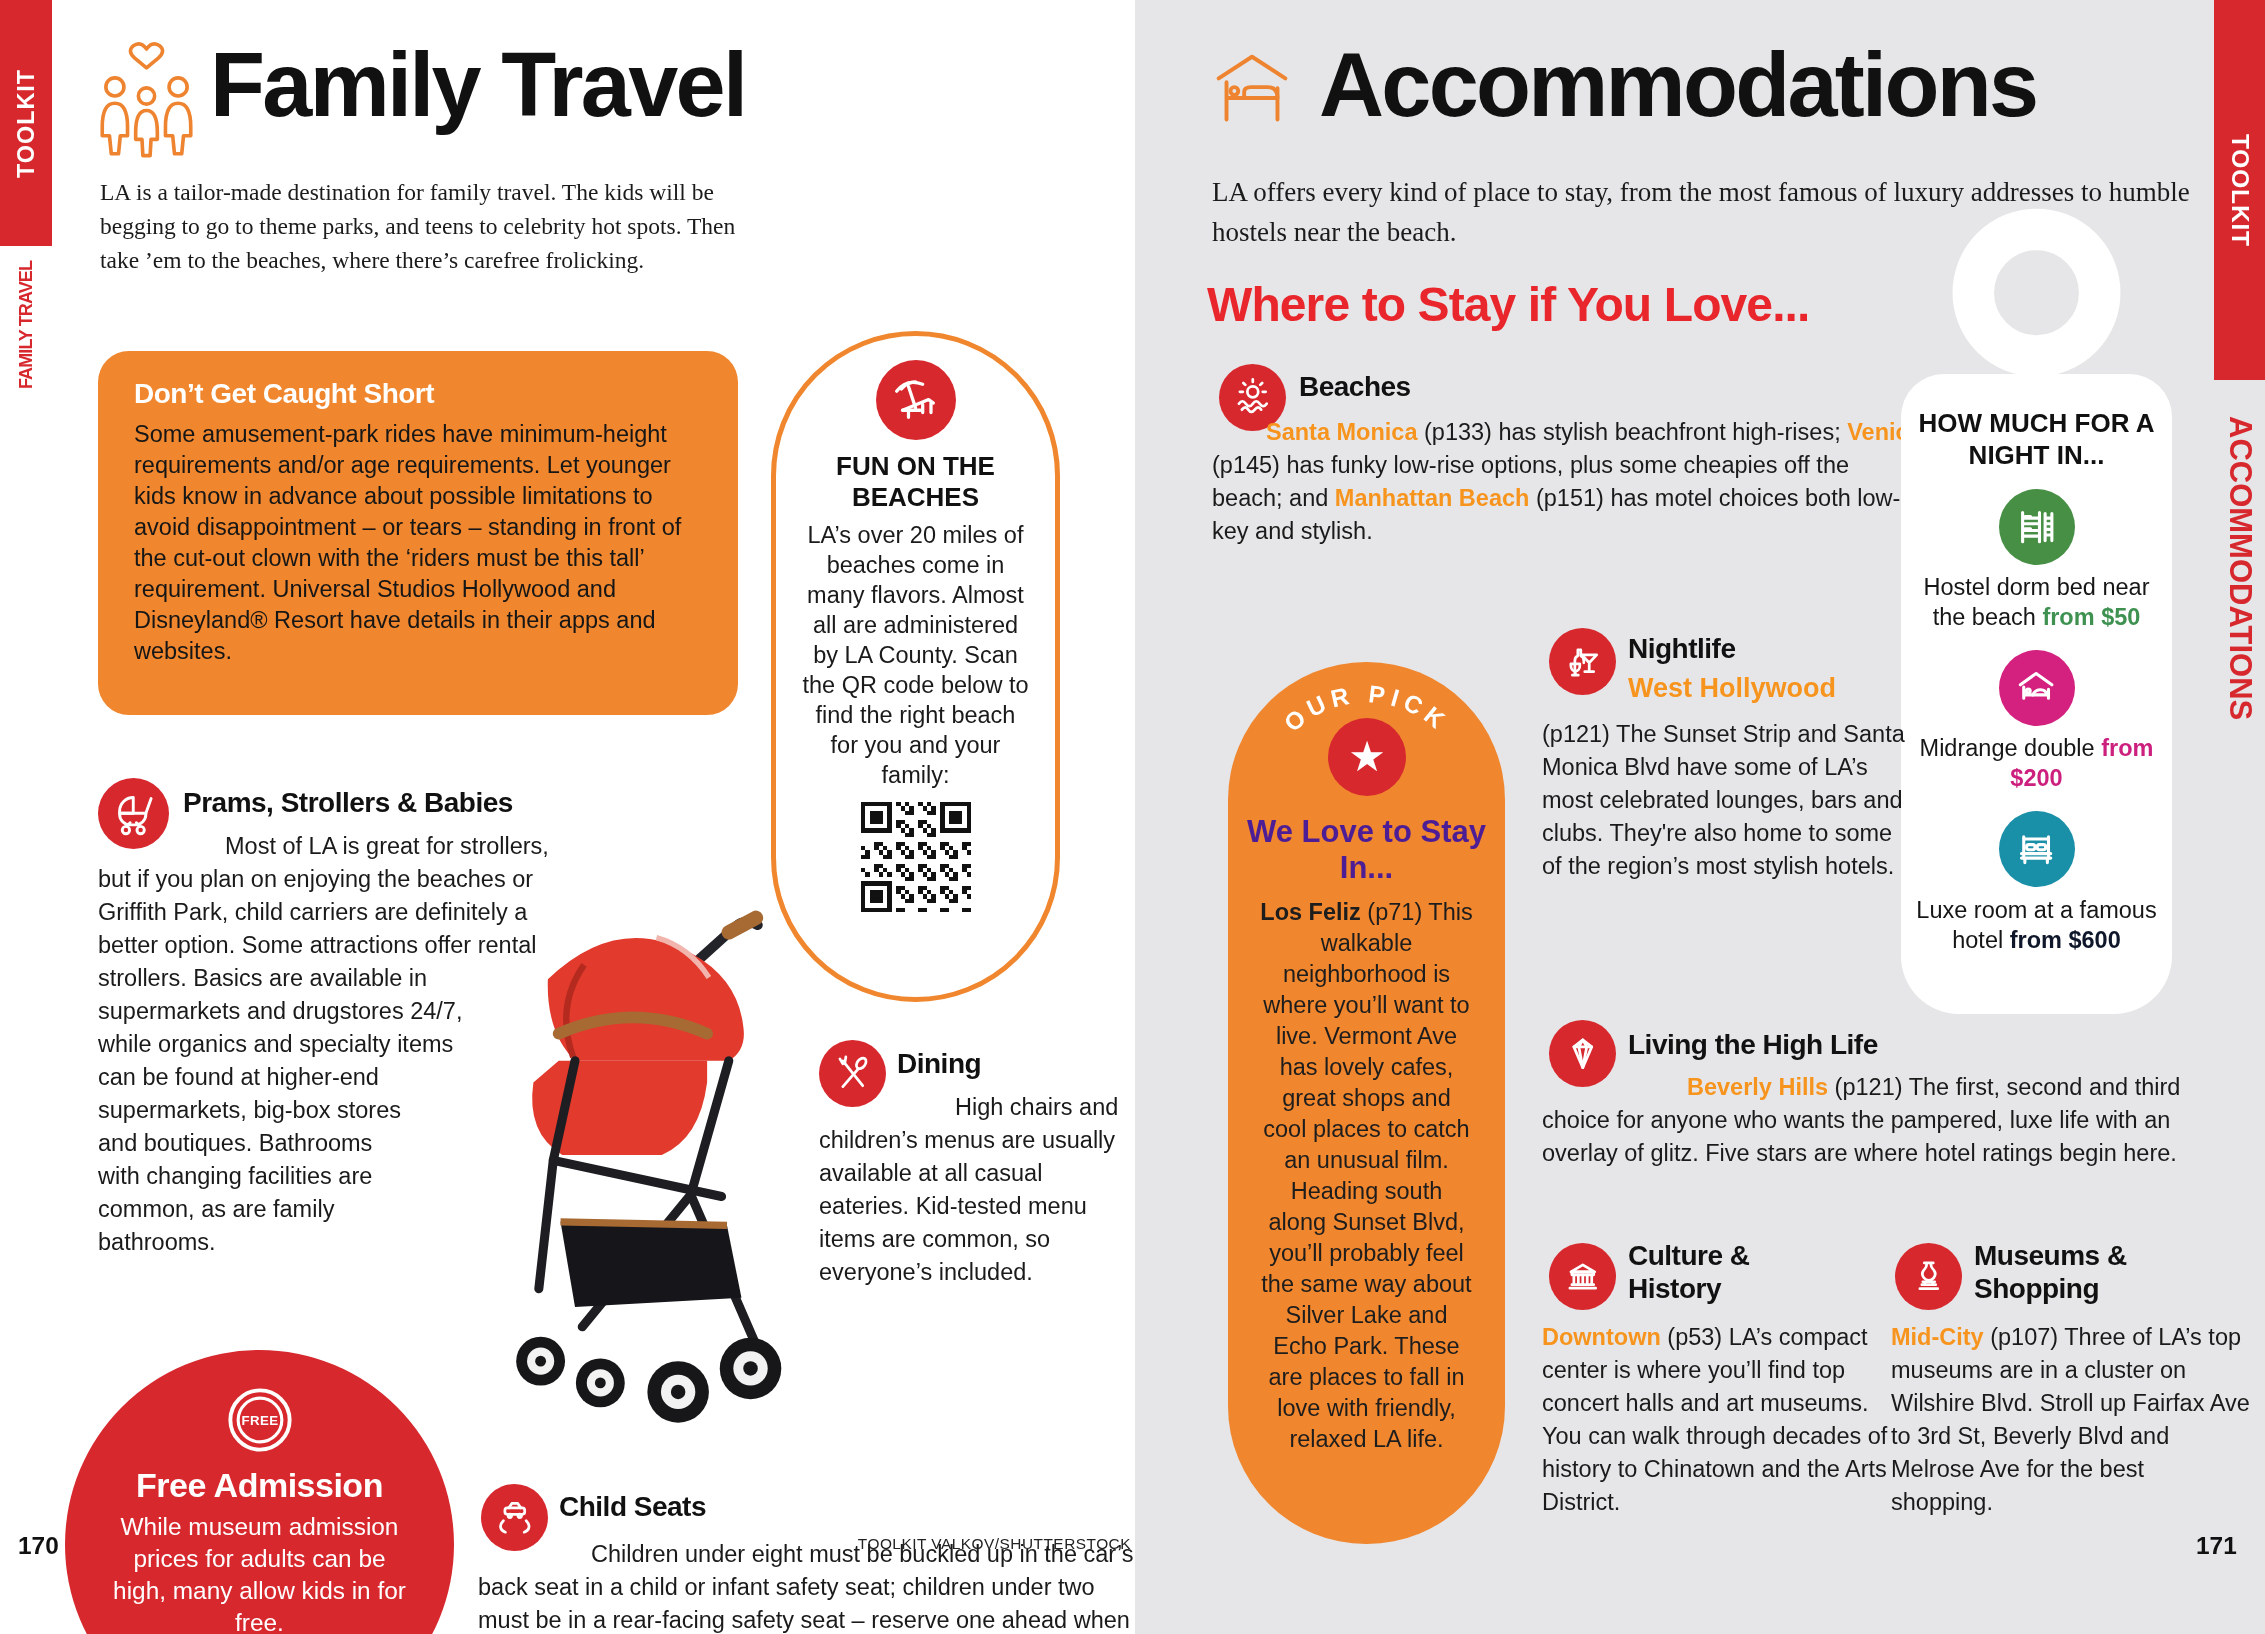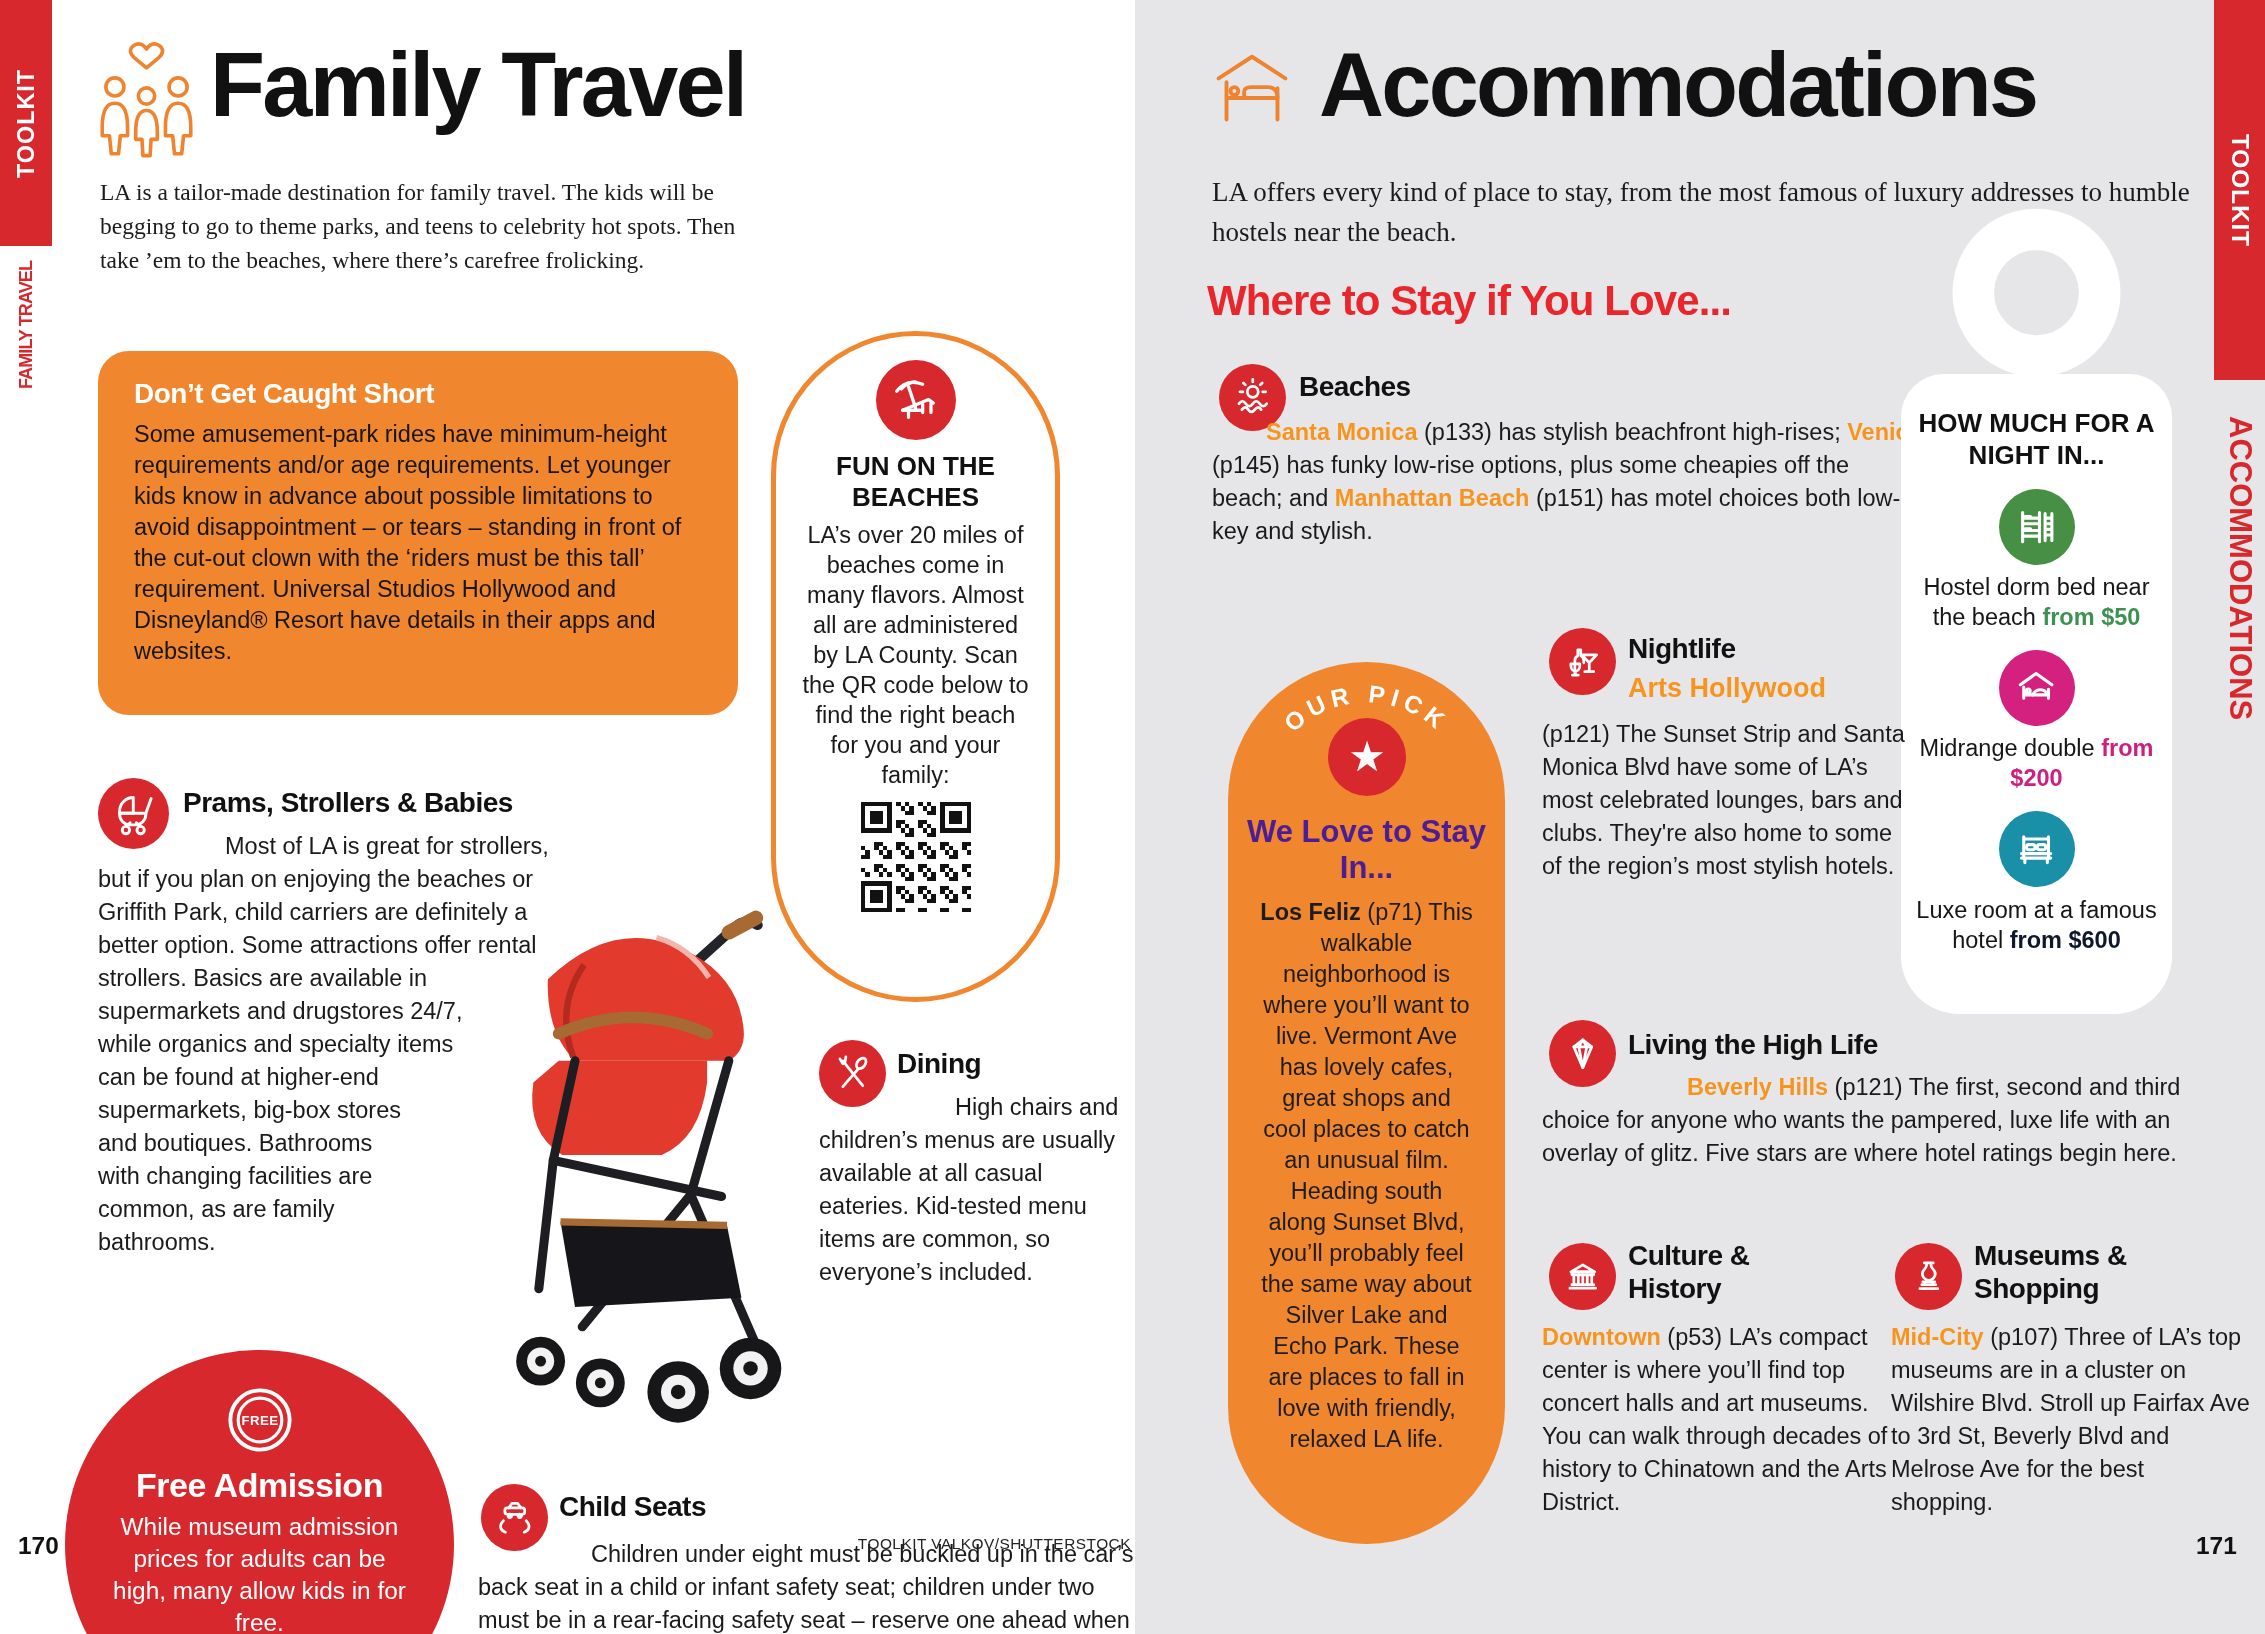--- a/index.html
+++ b/index.html
@@ -47,21 +47,21 @@
   .qr{width:110px;height:110px;margin:12.7px auto 0 auto;display:block;}
   .free-circle{left:65px;top:1350px;width:389px;height:389px;border-radius:50%;background:#d7282e;color:#fff;
                text-align:center;padding-top:31px;box-sizing:border-box;}
   .free-circle h3{margin:7.2px 0 0 0;font-size:34px;font-weight:bold;letter-spacing:-0.5px;}
   .free-circle p{margin:5.4px auto 0 auto;width:299px;font-size:24.4px;line-height:32px;}
   .free-badge{width:78px;height:78px;margin:0 auto;display:block;}
   .pageno{font-size:24.4px;font-weight:bold;color:#111;}
   .credit{font-size:15.4px;letter-spacing:0.5px;color:#222;}
   .float-step{float:right;clear:right;}
   
-  .subhead{font-size:42px;font-weight:bold;letter-spacing:-0.9px;color:#e8262b;white-space:nowrap;}
+  .subhead{font-size:48px;font-weight:bold;letter-spacing:-0.9px;color:#e8262b;white-space:nowrap;}
   .hanger-card{position:absolute;top:168px;left:0;width:271px;height:640px;background:#fff;
                border-radius:43px 43px 58px 58px;text-align:center;padding-top:33px;box-sizing:border-box;}
   .hanger-card h3{margin:0;font-size:26px;font-weight:bold;line-height:32px;color:#111;}
   .hanger-item .circ{width:76px;height:76px;margin:18px auto 0 auto;}
   .hanger-item p{margin:7.2px 0 0 0;padding:0 12.7px;font-size:23.5px;line-height:30px;color:#161616;}
   .our-pick{left:1228px;top:662px;width:277px;height:882px;background:#f0862d;border-radius:138px;
             box-sizing:border-box;text-align:center;padding-top:141px;}
   .our-pick .star-circ{position:absolute;left:100px;top:56px;width:78px;height:78px;}
   .our-pick h3{margin:11px;font-size:31px;line-height:36px;font-weight:bold;color:#4c1d95;}
   .our-pick .body-txt{margin-top:11px;padding:0 31px;line-height:31px;color:#1d1d1d;}
@@ -446,21 +446,21 @@
   </div>
 
   <div class="abs circ" style="left:1549px;top:628px;width:67px;height:67px;">
     <svg viewBox="0 0 100 100">
       <path d="M34 74 V48 q0 -8 6 -10 v-12 h6 v12 q6 2 6 10 v4"></path>
       <path d="M48 36 h30 l-15 16 z M63 52 v18 M54 70 h18"></path>
       <path d="M26 58 a9 11 0 0 0 18 0 v-4 H26 z M35 69 v8 M29 77 h12"></path>
     </svg>
   </div>
   <div class="abs sec-title" style="left:1628px;top:633px;">Nightlife</div>
-  <div class="abs" style="left:1628px;top:673px;font-size:27px;font-weight:bold;color:#f7941d;">Arts Hollywood</div>
+  <div class="abs" style="left:1628px;top:673px;font-size:27px;font-weight:bold;color:#f7941d;">West Hollywood</div>
   <div class="abs body-txt" style="left:1542px;top:718px;width:369px;">(p121) The Sunset Strip and Santa Monica Blvd have some of LA’s most celebrated lounges, bars and clubs. They're also home to some of the region’s most stylish hotels.</div>
 
   <div class="abs circ" style="left:1549px;top:1020px;width:67px;height:67px;">
     <svg viewBox="0 0 100 100">
       <path d="M32 36 L50 22 L68 36 L50 78 Z"></path>
       <path d="M32 36 H68 M42 36 L50 22 M58 36 L50 22 M42 36 L50 78 M58 36 L50 78"></path>
     </svg>
   </div>
   <div class="abs sec-title" style="left:1628px;top:1029px;">Living the High Life</div>
   <div class="abs body-txt" style="left:1542px;top:1071px;width:656px;text-indent:145px;"><span class="hl">Beverly Hills</span><span> (p121) The first, second and third choice for anyone who wants the pampered, luxe life with an overlay of glitz. Five stars are where hotel ratings begin here.</span></div>

